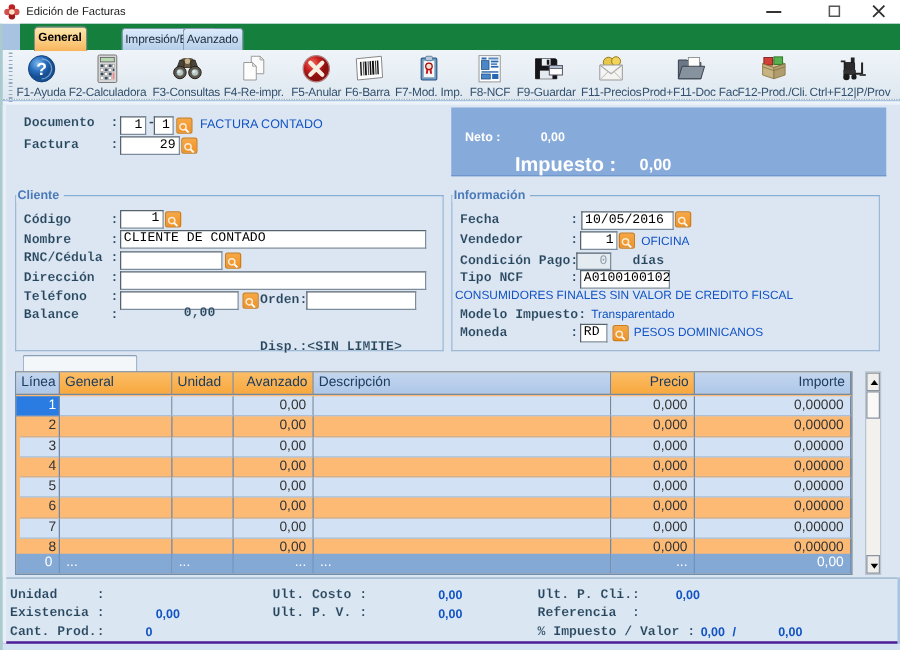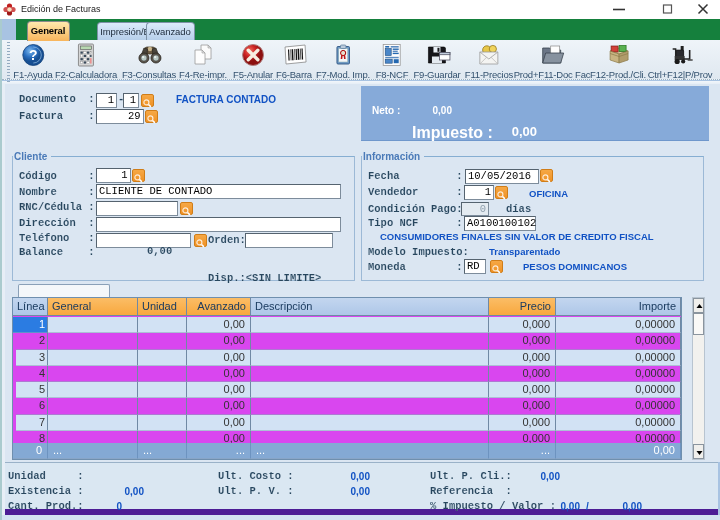--- a/index.html
+++ b/index.html
@@ -35,40 +35,40 @@
 #netopanel .neto { position:absolute; left:11px; top:19px; color:#fff; font-weight:bold; font-size:10px; }
 #netopanel .netoval { position:absolute; left:52px; top:19px; width:39px; text-align:right; color:#fff; font-weight:bold; font-size:10px; }
 #netopanel .imp { position:absolute; left:51px; top:38px; color:#fff; font-weight:bold; font-size:16px; }
 #netopanel .impval { position:absolute; left:128px; top:38px; width:48px; text-align:right; color:#fff; font-weight:bold; font-size:13px; }
 
 .mlabel { position:absolute; font-family:"Liberation Mono", monospace; font-weight:bold; font-size:10.5px; color:#27465e; white-space:pre; -webkit-text-stroke:0.2px rgba(219,230,242,0.6); }
 .field { position:absolute; background:#fff; border:1px solid #7d8c9b; border-top-color:#55636f; border-left-color:#55636f; font-family:"Liberation Mono", monospace; font-size:10.5px; color:#000; padding:0 2px; line-height:13px; }
 .field.num { text-align:right; }
 .field.dis { background:#e4ebf1; color:#90a0ae; }
 .sbtn { position:absolute; width:13px; height:13px; background:linear-gradient(#f6a845,#ef9226); border:1px solid #d07d18; border-radius:2px; }
-.bluetext { position:absolute; color:#1152c4; font-weight:bold; font-size:9.5px; white-space:nowrap;margin-left:16px; }
+.bluetext { position:absolute; color:#1152c4; font-weight:normal; font-size:9.5px; white-space:nowrap; }
 
 
 .groupbox { position:absolute; border:1px solid #9cb9d6; border-top-color:#86aed2; }
 .gblabel { position:absolute; top:-6px; left:0px; background:#dbe6f2; padding:0 4px 0 1px; color:#4a7ab8; font-weight:bold; font-size:10px; }
 
 
 #detalletab { position:absolute; left:18px; top:200px; width:92px; height:26px; background:#f4f7fa; border:1px solid #8aa0b8; border-bottom:none; border-radius:2px 2px 0 0; font-size:10px; color:#222; text-align:center; padding-top:17px; }
-#grid { position:absolute; left:12px; top:213px; width:670px; height:163px; background:#d946ef; border:1px solid #6f8fae; }
+#grid { position:absolute; left:12px; top:213px; width:670px; height:163px; background:#fdba74; border:1px solid #6f8fae; }
 .gh { position:absolute; top:0; height:18px; font-size:11px; color:#1c3c60; line-height:17px; padding:0 4px; border-right:1px solid #7089a4; border-bottom:1px solid #7089a4; }
 .gh.or { background:linear-gradient(#fbbd66,#f8a83e); }
 .gh.bl { background:linear-gradient(#c3d6ef,#aec7e8); }
 .gcell { position:absolute; height:16.28px; font-size:11px; color:#333; line-height:15px; padding:0 5px; border-right:1px solid #7089a4; border-bottom:1px solid rgba(140,162,188,0.55); }
 .gridrow-blue { background:#d2e2f4; }
 
 
 #vscroll { position:absolute; left:692px; top:213px; width:13px; height:163px; background:#f2f1ee; border:1px solid #b8c4d0; }
 
 
-#bottompanel { position:absolute; left:2px; top:462px; width:716px; height:53px; background:#dae7f2; border-top:1px solid #9ab2c8; border-bottom:6px solid #4c1d95; }
+#bottompanel { position:absolute; left:2px; top:462px; width:716px; height:53px; background:#dae7f2; border-top:1px solid #9ab2c8; border-bottom:2px solid #4c1d95; }
 #bottomstrip { position:absolute; left:2px; top:515px; width:718px; height:5px; background:#d2e2f1; }
 .bval { position:absolute; color:#1152c4; font-weight:bold; font-size:10px; }
 </style>
 </head>
 <body>
 
 <div id="titlebar">
   <svg style="position:absolute;left:3px;top:3px" width="13" height="13" viewBox="0 0 13 13">
     <circle cx="6.5" cy="3" r="2.6" fill="#c02020"></circle>
     <circle cx="3" cy="6.5" r="2.6" fill="#d05050"></circle>

